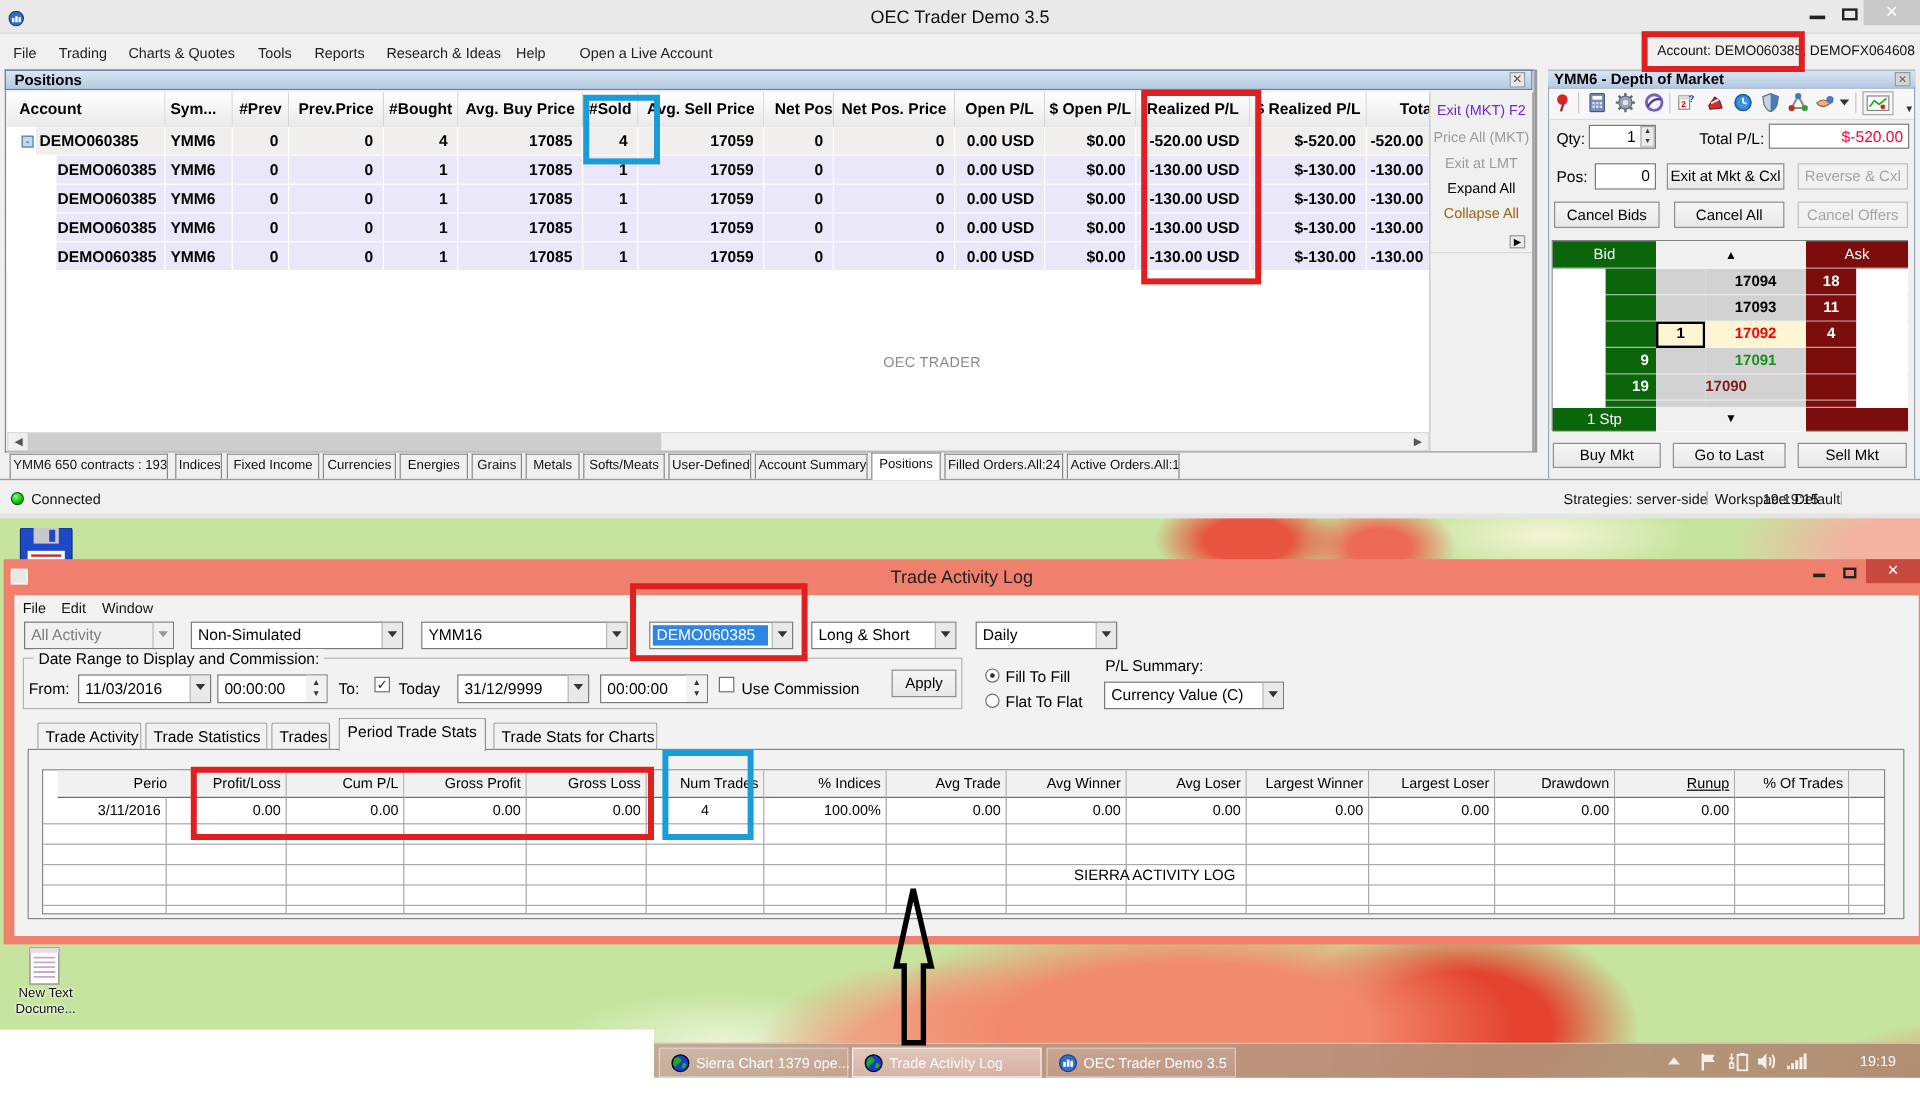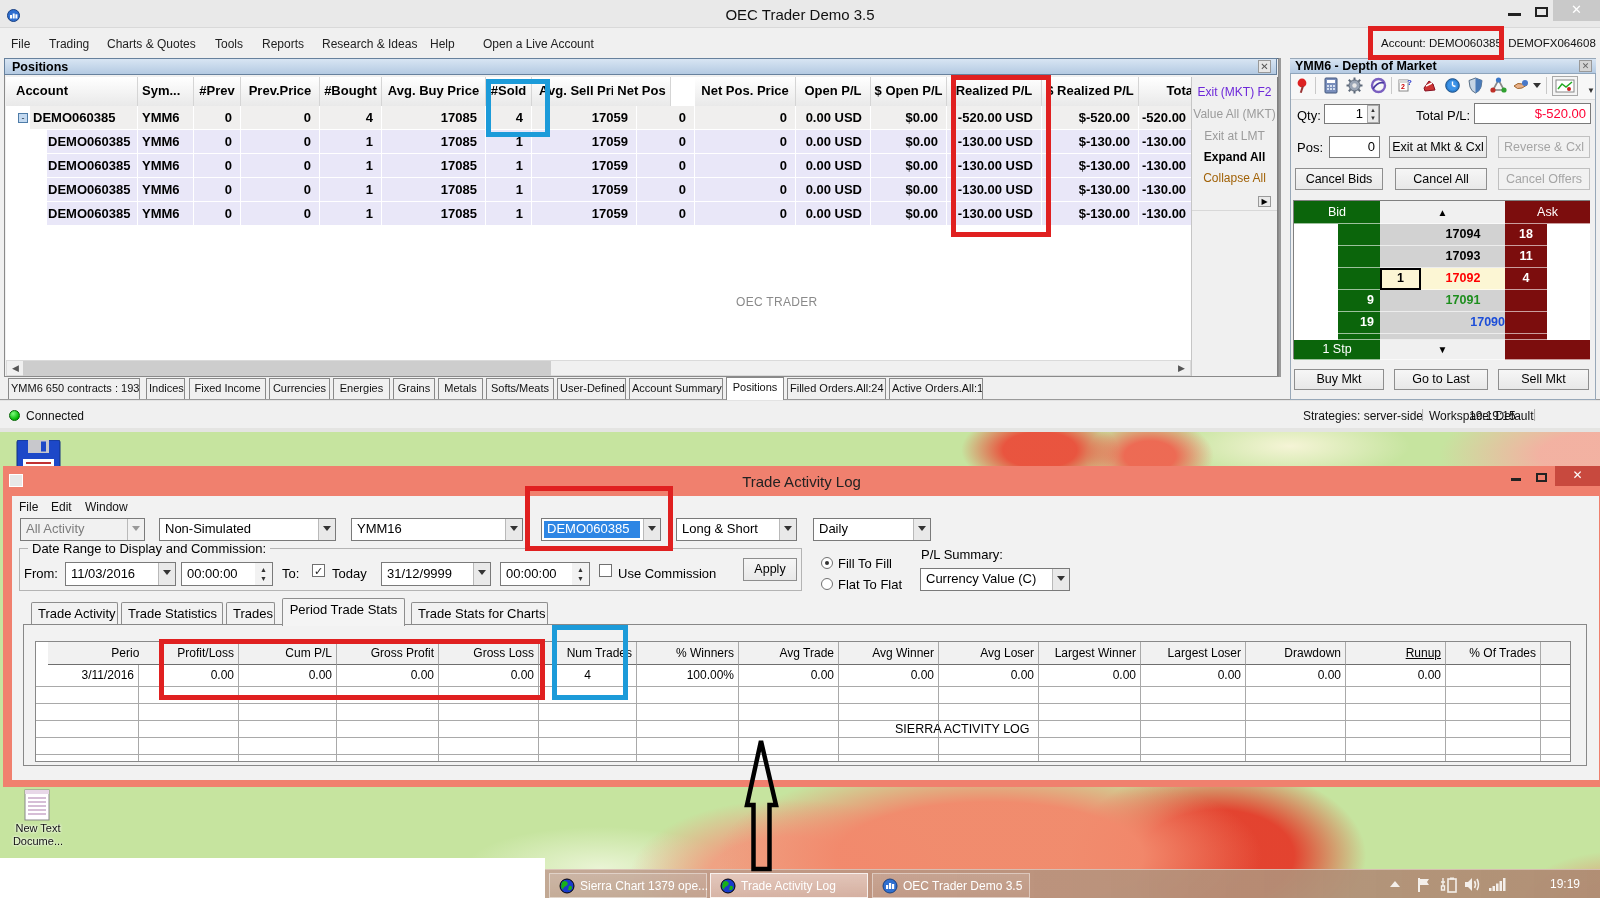--- a/index.html
+++ b/index.html
@@ -168,21 +168,21 @@
     </div>
   <div id="grid" class="abs">
       <div class="ph" style="left:0px;width:132px;text-align:left;padding-left:10px;">Account</div>
       <div class="ph" style="left:132px;width:56px;text-align:left;padding-left:4px;">Sym...</div>
       <div class="ph" style="left:188px;width:47px;">#Prev</div>
       <div class="ph" style="left:235px;width:79px;">Prev.Price</div>
       <div class="ph" style="left:314px;width:62px;">#Bought</div>
       <div class="ph" style="left:376px;width:104px;">Avg. Buy Price</div>
       <div class="ph" style="left:480px;width:46px;">#Sold</div>
       <div class="ph" style="left:526px;width:105px;">Avg. Sell Price</div>
-      <div class="ph" style="left:607px;width:58px;">Net Pos</div>
+      <div class="ph" style="left:631px;width:58px;text-align:right;">Net Pos</div>
       <div class="ph" style="left:689px;width:101px;">Net Pos. Price</div>
       <div class="ph" style="left:790px;width:75px;">Open P/L</div>
       <div class="ph" style="left:865px;width:76px;">$ Open P/L</div>
       <div class="ph" style="left:941px;width:95px;">Realized P/L</div>
       <div class="ph" style="left:1036px;width:97px;">$ Realized P/L</div>
       <div class="ph" style="left:1133px;width:110px;">Total P/L</div>
       <div class="prow" style="left:0;top:29px;width:1185px;background:#fff;">
         <div style="position:absolute;left:24px;top:0;width:1161px;height:23px;background:#F0EFEE;"></div>
         <div class="pc l" style="left:0px;width:132px;padding-left:27px;">DEMO060385</div>
         <div class="pc l" style="left:132px;width:56px;">YMM6</div>
@@ -270,23 +270,23 @@
         <div class="pc" style="left:865px;width:76px;">$0.00</div>
         <div class="pc" style="left:941px;width:95px;">-130.00 USD</div>
         <div class="pc" style="left:1036px;width:97px;">$-130.00</div>
         <div class="pc l" style="left:1133px;width:110px;padding-left:3px;">-130.00</div>
       </div>
       <div style="position:absolute;left:12px;top:36px;width:10px;height:10px;background:#C3D9F0;border:1px solid #4E7CA8;font-size:9px;line-height:8px;text-align:center;color:#234;">-</div>
     </div>
   <div id="oec-wm" class="abs">OEC TRADER</div>
   <div id="exitmenu" class="abs">
     <div style="top:8px;color:#6d28d9;">Exit (MKT) F2</div>
-    <div style="top:30px;color:#9B9B9B;">Value All (MKT)</div>
+    <div style="top:30px;color:#9B9B9B;">Price All (MKT)</div>
     <div style="top:52px;color:#9B9B9B;">Exit at LMT</div>
-    <div style="top:73px;color:#000;font-weight:bold;">Expand All</div>
+    <div style="top:73px;color:#000;">Expand All</div>
     <div style="top:94px;color:#a16207;">Collapse All</div>
     <div style="top:119px;left:66px;width:13px;height:11px;border:1px solid #999;background:#E9E9E9;font-size:8px;line-height:10px;">▶</div>
       <div style="top:133px;left:0;width:100%;height:1px;background:#D8D8D8;"></div>
   </div>
   <div id="hscroll" class="abs">
     <span class="sarr" style="left:1px;">◀</span>
     <div id="hthumb"></div>
     <span class="sarr" style="right:1px;">▶</span>
   </div>
   <div id="otabs">
@@ -468,21 +468,21 @@
       <div class="lad" style="left:211px;top:89px;width:42px;height:22px;background:#7C0D0D;line-height:21px;border-bottom:1px solid rgba(255,255,255,0.6);">
         <span style="display:block;text-align:center;color:#fff;"></span>
       </div>
       <div class="lad" style="left:253px;top:89px;width:43px;height:22px;background:#fff;line-height:21px;border-bottom:1px solid rgba(255,255,255,0.6);"></div>
       <div class="lad" style="left:0px;top:111px;width:44px;height:22px;background:#fff;line-height:21px;border-bottom:1px solid rgba(255,255,255,0.6);"></div>
       <div class="lad" style="left:44px;top:111px;width:42px;height:22px;background:#0B650B;line-height:21px;border-bottom:1px solid rgba(255,255,255,0.6);">
         <span style="color:#fff;padding-right:6px;display:block;text-align:right;">19</span>
       </div>
       <div class="lad" style="left:86px;top:111px;width:41px;height:22px;background:#D2D2D2;line-height:21px;border-bottom:1px solid rgba(255,255,255,0.6);"></div>
       <div class="lad" style="left:127px;top:111px;width:84px;height:22px;background:#D2D2D2;line-height:21px;border-bottom:1px solid rgba(255,255,255,0.6);">
-        <span style="display:block;text-align:right;color:#1d4ed8;">17090</span>
+        <span style="display:block;text-align:left;color:#7f1d1d;">17090</span>
       </div>
       <div class="lad" style="left:211px;top:111px;width:42px;height:22px;background:#7C0D0D;line-height:21px;border-bottom:1px solid rgba(255,255,255,0.6);">
         <span style="display:block;text-align:center;color:#fff;"></span>
       </div>
       <div class="lad" style="left:253px;top:111px;width:43px;height:22px;background:#fff;line-height:21px;border-bottom:1px solid rgba(255,255,255,0.6);"></div>
       <div class="lad" style="left:0px;top:133px;width:44px;height:6px;background:#fff;line-height:5px;border-bottom:1px solid rgba(255,255,255,0.6);"></div>
       <div class="lad" style="left:44px;top:133px;width:42px;height:6px;background:#0B650B;line-height:5px;border-bottom:1px solid rgba(255,255,255,0.6);"></div>
       <div class="lad" style="left:86px;top:133px;width:41px;height:6px;background:#D2D2D2;line-height:5px;border-bottom:1px solid rgba(255,255,255,0.6);"></div>
       <div class="lad" style="left:127px;top:133px;width:84px;height:6px;background:#D2D2D2;line-height:5px;border-bottom:1px solid rgba(255,255,255,0.6);"></div>
       <div class="lad" style="left:211px;top:133px;width:42px;height:6px;background:#7C0D0D;line-height:5px;border-bottom:1px solid rgba(255,255,255,0.6);"></div>
@@ -585,21 +585,21 @@
     <div class="ttab" style="left:399px;width:137px;">Trade Stats for Charts</div>
     <div style="position:absolute;left:11px;top:128px;width:1564px;height:142px;border:1px solid #888;background:#F2F2F2;"></div>
 
     <div id="tgrid">
         <div class="tgh" style="left:12px;width:103px;">Period</div>
         <div class="tgh" style="left:103px;width:100px;">Profit/Loss</div>
         <div class="tgh" style="left:203px;width:98px;">Cum P/L</div>
         <div class="tgh" style="left:301px;width:102px;">Gross Profit</div>
         <div class="tgh" style="left:403px;width:100px;">Gross Loss</div>
         <div class="tgh" style="left:503px;width:98px;">Num Trades</div>
-        <div class="tgh" style="left:601px;width:102px;">% Winners</div>
+        <div class="tgh" style="left:601px;width:102px;">% Indices</div>
         <div class="tgh" style="left:703px;width:100px;">Avg Trade</div>
         <div class="tgh" style="left:803px;width:100px;">Avg Winner</div>
         <div class="tgh" style="left:903px;width:100px;">Avg Loser</div>
         <div class="tgh" style="left:1003px;width:102px;">Largest Winner</div>
         <div class="tgh" style="left:1105px;width:105px;">Largest Loser</div>
         <div class="tgh" style="left:1210px;width:100px;">Drawdown</div>
         <div class="tgh" style="left:1310px;width:100px;text-decoration:underline;">Runup</div>
         <div class="tgh" style="left:1410px;width:95px;">% Of Trades</div>
         <div class="tgh" style="left:1505px;width:30px;"></div>
         <div class="tgc" style="left:0px;top:23px;width:103px;">3/11/2016</div>

